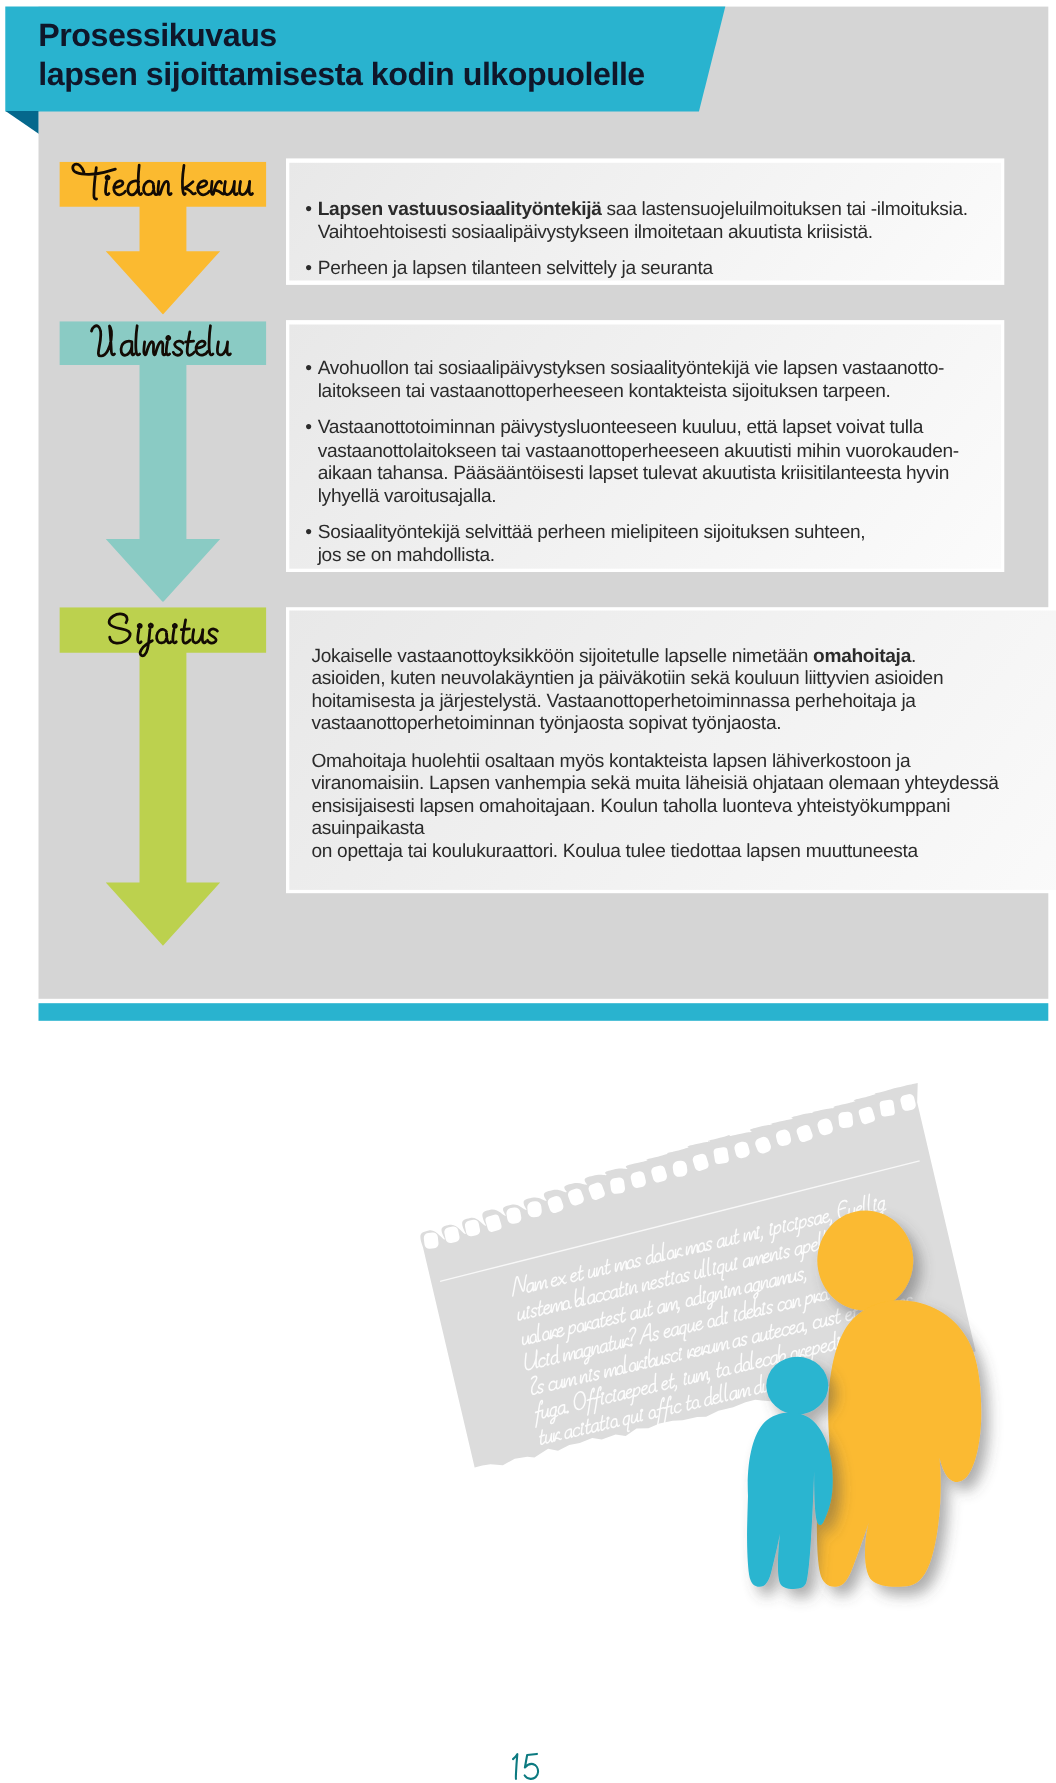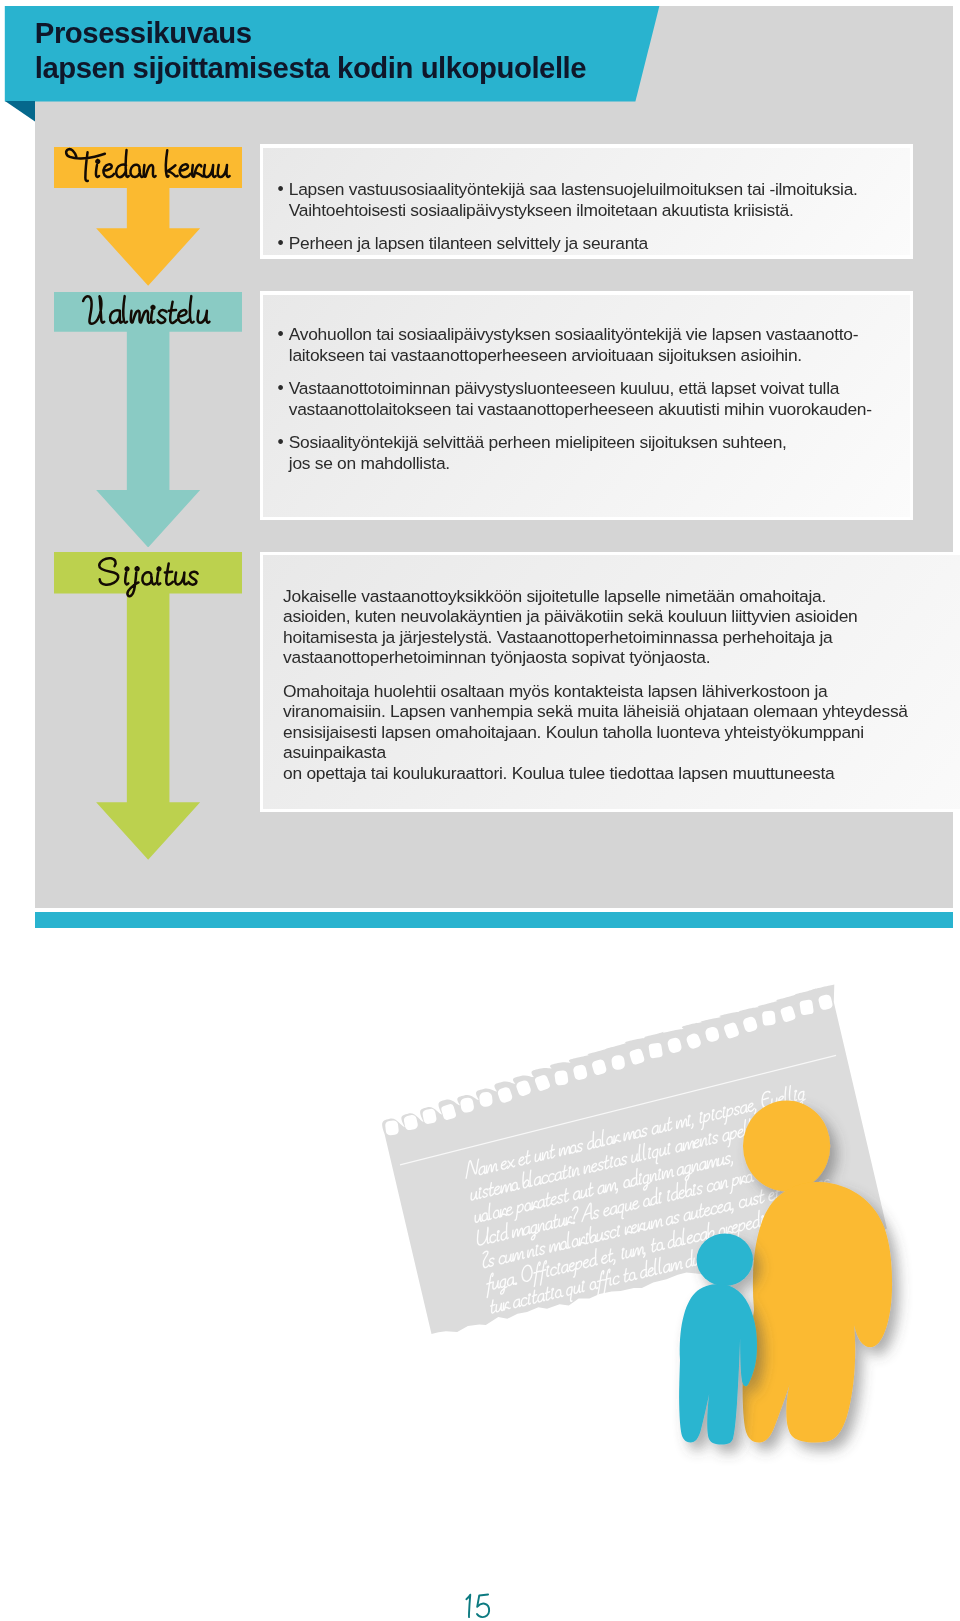--- a/index.html
+++ b/index.html
@@ -23,21 +23,21 @@
   .textbox .inner{position:absolute;left:3.5px;top:3.5px;right:3.5px;bottom:3.5px;
      background:linear-gradient(128deg,#e8e8e8 0%,#eeeeee 30%,#f4f4f4 62%,#fbfbfb 100%);}
   .bodytext{position:absolute;color:#2b2b2b;font-size:17.4px;line-height:20.45px;
      letter-spacing:-0.28px;right:16px;}
   .ln{white-space:nowrap;}
   .bullet{position:relative;padding-left:10.8px;margin-bottom:13.2px;}
   .bullet:last-child{margin-bottom:0;}
   .bullet .bdot{position:absolute;left:-0.5px;top:-0.6px;font-size:17.6px;}
   .para{margin:0 0 13.2px 0;}
   .para:last-child{margin-bottom:0;}
-  b{font-weight:normal;}
+  b{font-weight:bold;}
 
   
 </style>
 </head>
 <body>
 
 <div class="abs" id="gray-panel"></div>
 
 <svg class="abs" id="header-banner" viewBox="0 0 700 110" preserveAspectRatio="none">
   <polygon points="4.8,6 659.4,6 635.4,101.4 4.8,101.4" fill="#29b3cf"></polygon>
@@ -120,28 +120,30 @@
       </div>
     </div>
   </div>
 <div class="abs textbox" style="left:259.5px;top:291.0px;width:653.5px;height:229.2px">
     <div class="inner"></div>
     <div class="bodytext bullets" style="left:18.5px;top:33.3px">
       <div class="bullet">
         <span class="bdot">•</span>
         <div class="btxt">
           <div class="ln"><span>Avohuollon tai sosiaalipäivystyksen sosiaalityöntekijä vie lapsen vastaanotto-</span></div>
-          <div class="ln"><span>laitokseen tai vastaanottoperheeseen arvioituaan sijoituksen asioihin.</span></div>
+          <div class="ln"><span>laitokseen tai vastaanottoperheeseen kontakteista sijoituksen tarpeen.</span></div>
         </div>
       </div>
       <div class="bullet">
         <span class="bdot">•</span>
         <div class="btxt">
           <div class="ln"><span>Vastaanottotoiminnan päivystysluonteeseen kuuluu, että lapset voivat tulla</span></div>
           <div class="ln"><span>vastaanottolaitokseen tai vastaanottoperheeseen akuutisti mihin vuorokauden-</span></div>
+          <div class="ln"><span>aikaan tahansa. Pääsääntöisesti lapset tulevat akuutista kriisitilanteesta hyvin</span></div>
+          <div class="ln"><span>lyhyellä varoitusajalla.</span></div>
         </div>
       </div>
       <div class="bullet">
         <span class="bdot">•</span>
         <div class="btxt">
           <div class="ln"><span>Sosiaalityöntekijä selvittää perheen mielipiteen sijoituksen suhteen,</span></div>
           <div class="ln"><span>jos se on mahdollista.</span></div>
         </div>
       </div>
     </div>

